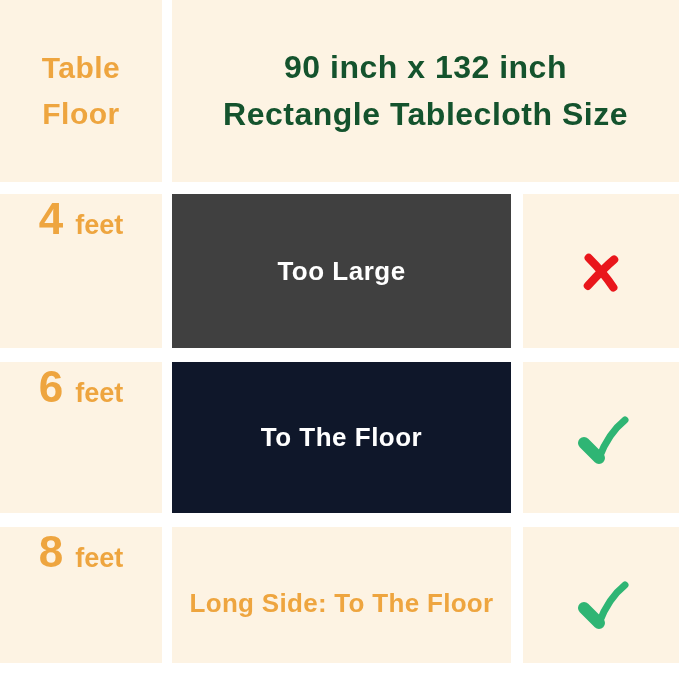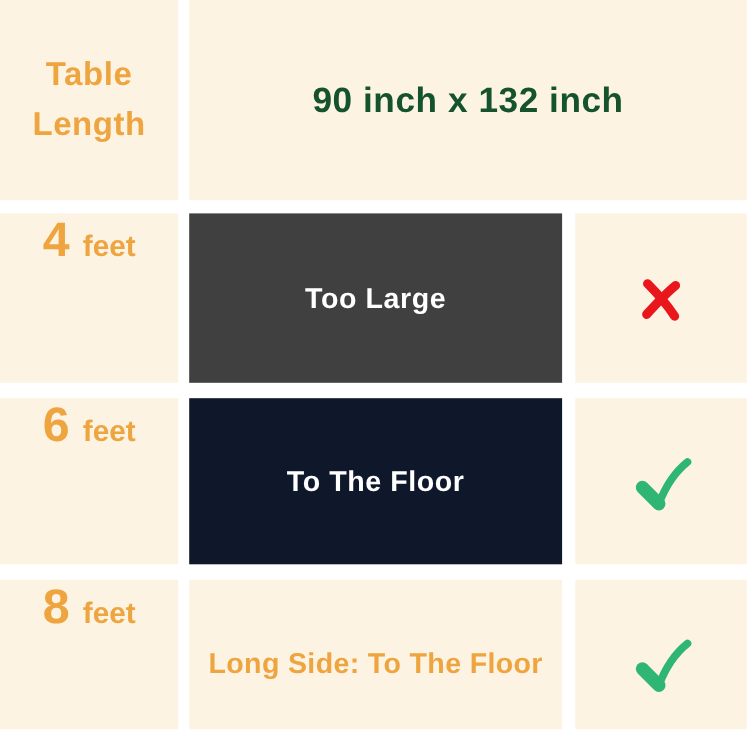--- a/index.html
+++ b/index.html
@@ -79,25 +79,26 @@
   .r3f { grid-column: 3; grid-row: 7; }
   .r3v { grid-column: 5; grid-row: 7; }
 </style>
 </head>
 <body>
 
 <div class="board">
 
   <div class="cell c-header-label">
     <div class="h-line">Table</div>
-    <div class="h-line">Length</div>
+    <div class="h-line">Floor</div>
   </div>
 
   <div class="cell c-header-title">
     <div class="t-line">90 inch x 132 inch</div>
+    <div class="t-line">Rectangle Tablecloth Size</div>
   </div>
 
   <div class="cell c-label r1l">
     <span class="len-value">4</span>
     <span class="len-unit">feet</span>
   </div>
   <div class="cell c-fit fit-solid r1f">
     <span>Too Large</span>
   </div>
   <div class="cell c-verdict r1v">

